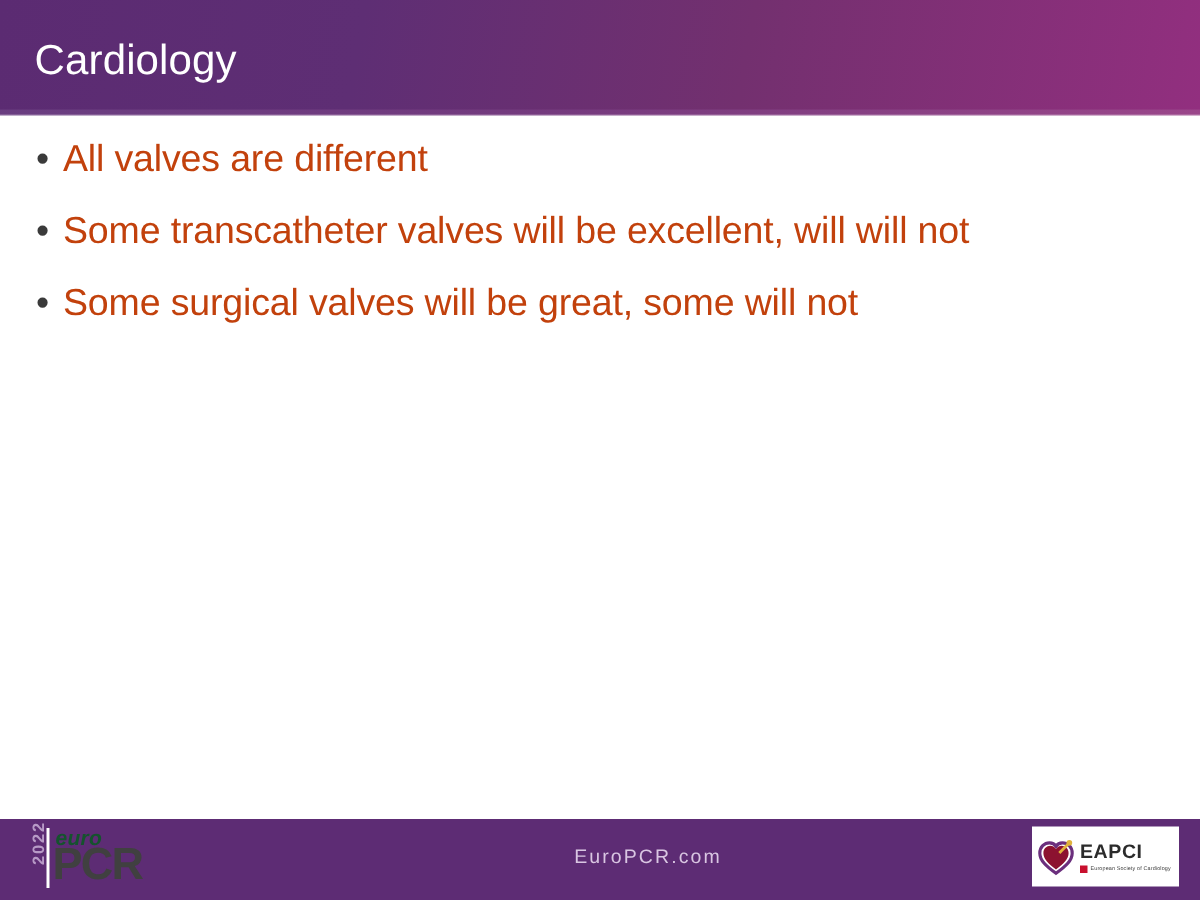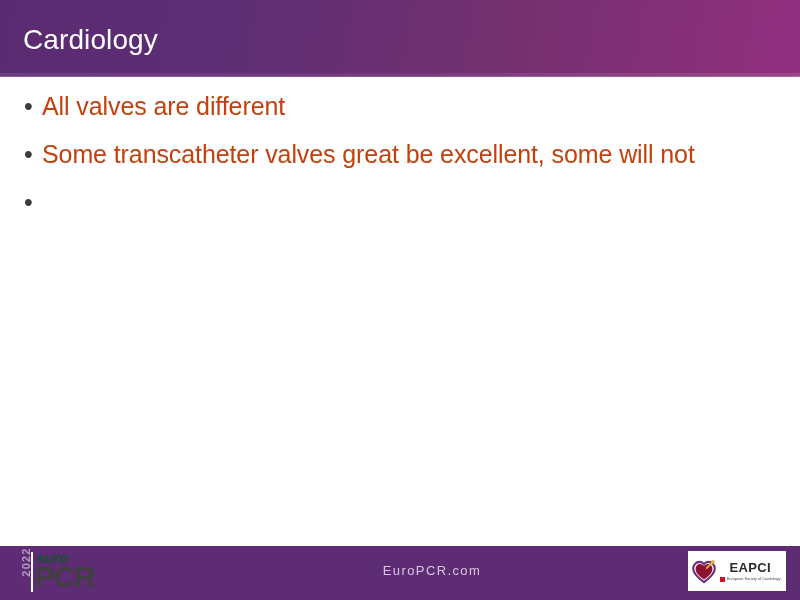--- a/index.html
+++ b/index.html
@@ -167,21 +167,20 @@
   }
   .eapci-right {
     padding-left: 3px;
   }
   .eapci-name {
     font-size: 13px;
     font-weight: 700;
     color: #2b2b2b;
     letter-spacing: .4px;
     line-height: 14px;
-    text-align: center;
   }
   .eapci-sub-row {
     display: flex;
     align-items: center;
     margin-top: 2px;
   }
   .eapci-sub-mark {
     flex: 0 0 5px;
     width: 5px;
     height: 5px;
@@ -207,25 +206,26 @@
 
   <div class="body-area">
 
     <div class="bullet-row">
       <span class="bullet-marker">•</span>
       <span class="bullet-text">All valves are different</span>
     </div>
 
     <div class="bullet-row">
       <span class="bullet-marker">•</span>
-      <span class="bullet-text">Some transcatheter valves great be excellent, some will not</span>
+      <span class="bullet-text">Some transcatheter valves will be excellent, will will not</span>
     </div>
 
     <div class="bullet-row">
       <span class="bullet-marker">•</span>
+      <span class="bullet-text">Some surgical valves will be great, some will not</span>
     </div>
 
   </div>
 
   <div class="footer-bar"></div>
 
   <div class="footer-site">EuroPCR.com</div>
 
   <div class="pcr-logo">
     <div class="pcr-year">2022</div>

